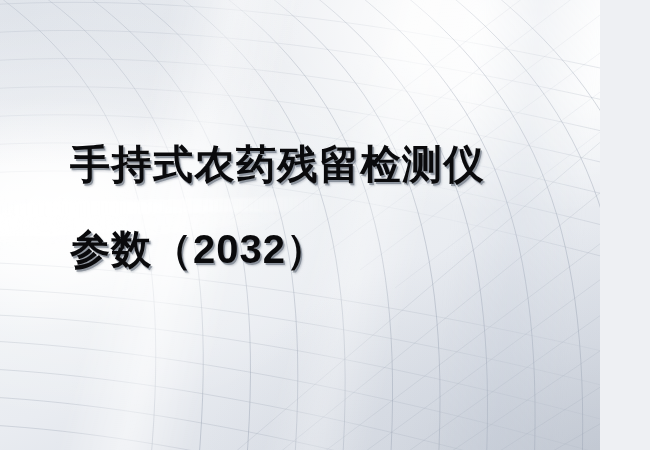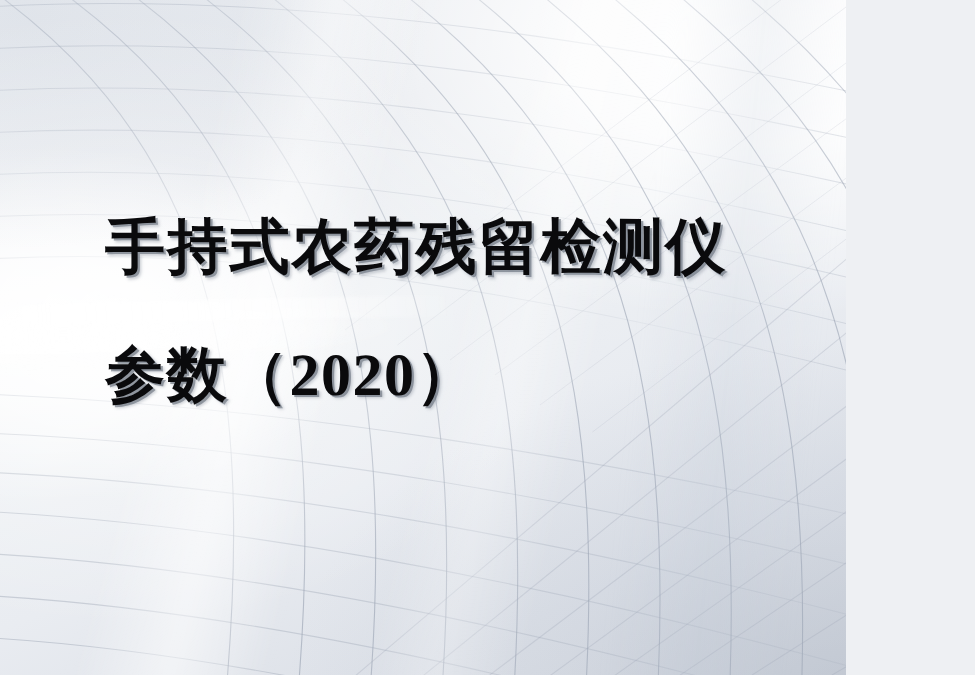--- a/index.html
+++ b/index.html
@@ -10,21 +10,22 @@
     overflow: hidden;
     background: #eef0f3;
   }
 
   #banner {
     position: relative;
     width: 564px;
     height: 450px;
     overflow: hidden;
     background: #e7eaee;
-    font-family: Liberation Serif, serif;
+    font-family: Liberation Sans, sans-serif;
+    padding-left: 36px;
   }
 
   
   .bg-base {
     position: absolute;
     inset: 0;
     background:
       radial-gradient(120% 90% at 88% 6%,  #ffffff 0%,  rgba(255,255,255,0.85) 18%, rgba(255,255,255,0) 46%),
       radial-gradient(90% 60% at 4% 48%,   #ffffff 0%,  rgba(255,255,255,0.75) 16%, rgba(255,255,255,0) 44%),
       linear-gradient(158deg, #eceff3 0%, #e6e9ee 26%, #eef1f4 45%, #e9ecf1 62%, #dde1e8 82%, #d6dae1 100%);
@@ -192,16 +193,16 @@
     </svg>
   </div>
 
   <div class="bg-gloss"></div>
   <div class="bg-shade"></div>
   <div class="bg-streak"></div>
   <div class="bg-streak2"></div>
 
   <div class="title-block">
     <div class="title-line line1">手持式农药残留检测仪</div>
-    <div class="title-line line2">参数（2020）</div>
+    <div class="title-line line2">参数（2032）</div>
   </div>
 
 </div>
 
 </body></html>

